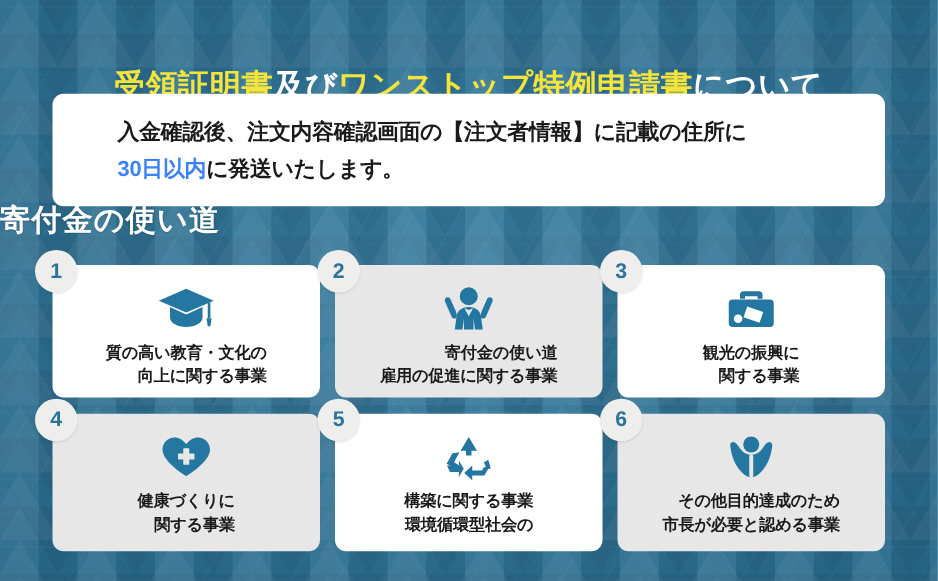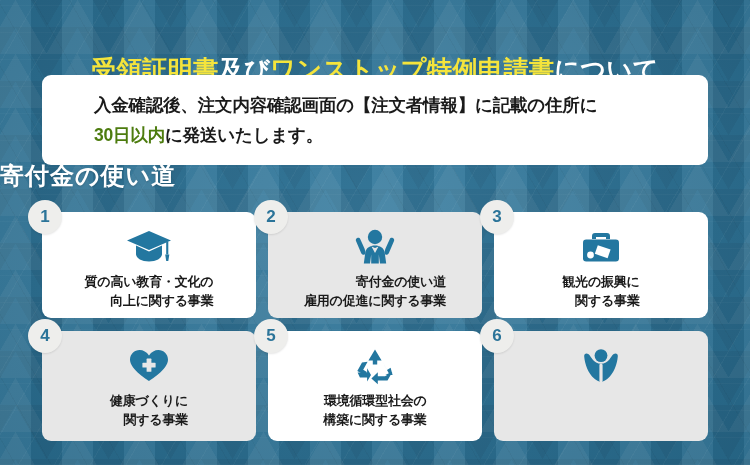--- a/index.html
+++ b/index.html
@@ -85,21 +85,21 @@
     padding: 15px 0 0 52px;
   }
   .notice-line {
     font-size: 17.5px;
     font-weight: bold;
     color: #1a1a1a;
     line-height: 30px;
     letter-spacing: -0.2px;
     white-space: nowrap;
   }
-  .t-red { color: #4d7c0f; margin-top: 34px; }
+  .t-red { color: #3b82f6; margin-top: 34px; }
 
   
   .section-heading {
     position: absolute;
     top: 160px;
     left: 0;
     width: 750px;
     font-size: 24px;
     font-weight: bold;
     color: #ffffff;
@@ -264,32 +264,36 @@
         <div class="card-icon">
           <svg width="42" height="38" viewBox="0 0 42 38" fill="currentColor" aria-hidden="true">
             <path d="M21 2.5 L27.6 13.6 L23.2 13.6 L23.2 17.4 L18.8 17.4 L18.8 13.6 L14.4 13.6 Z"></path>
             <path d="M13.6 14.8 L9.2 22.8 L12.9 24.9 L10.9 28.2 L3.3 24.0 L8.0 15.6 Z"></path>
             <path d="M3.6 25.4 L13.1 25.4 L13.1 21.3 L17.0 28.0 L13.1 34.6 L13.1 30.6 L5.9 30.6 Z"></path>
             <path d="M28.3 14.6 L33.0 22.9 L36.6 20.8 L38.6 27.9 L31.4 28.1 L34.8 26.2 L30.9 19.2 Z"></path>
             <path d="M38.3 25.0 L33.5 33.4 L23.8 33.4 L23.8 37.2 L17.4 31.4 L23.8 25.3 L23.8 29.3 L31.0 29.3 Z"></path>
           </svg>
         </div>
         <div class="card-label">
+          <div>構築に関する事業</div>
           <div>環境循環型社会の</div>
-          <div>構築に関する事業</div>
         </div>
       </div>
 
       <div class="use-card" style="background: rgb(231, 231, 231);">
         <div class="card-badge">6</div>
         <div class="card-icon">
           <svg width="38" height="38" viewBox="0 0 38 38" fill="currentColor" aria-hidden="true">
             <circle cx="19" cy="8.6" r="6.4"></circle>
             <path d="M4.6 6.5 C3.0 6.5 2.0 7.8 2.2 9.4 C3.0 18.0 6.2 26.0 12.2 31.6 C14.4 33.6 16.6 34.8 19 34.8 L19 16.8 C15.6 16.8 12.4 15.2 10.2 12.0 C8.6 9.6 6.8 6.5 4.6 6.5 Z"></path>
             <path d="M33.4 6.5 C35.0 6.5 36.0 7.8 35.8 9.4 C35.0 18.0 31.8 26.0 25.8 31.6 C23.6 33.6 21.4 34.8 19 34.8 L19 16.8 C22.4 16.8 25.6 15.2 27.8 12.0 C29.4 9.6 31.2 6.5 33.4 6.5 Z"></path>
             <rect x="17.4" y="16.4" width="3.2" height="19" rx="1.6" fill="#e7e7e7"></rect>
           </svg>
         </div>
+        <div class="card-label">
+          <div>その他目的達成のため</div>
+          <div>市長が必要と認める事業</div>
+        </div>
       </div>
 
     </div>
   </div>
 </div>
 
 </body></html>

